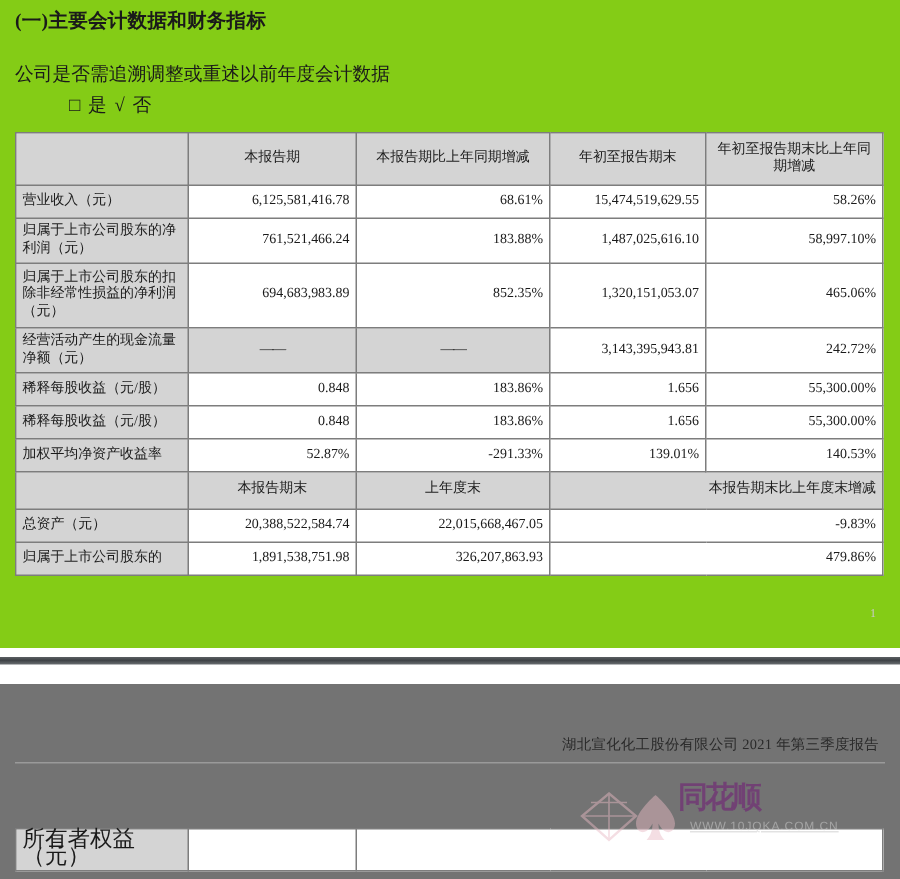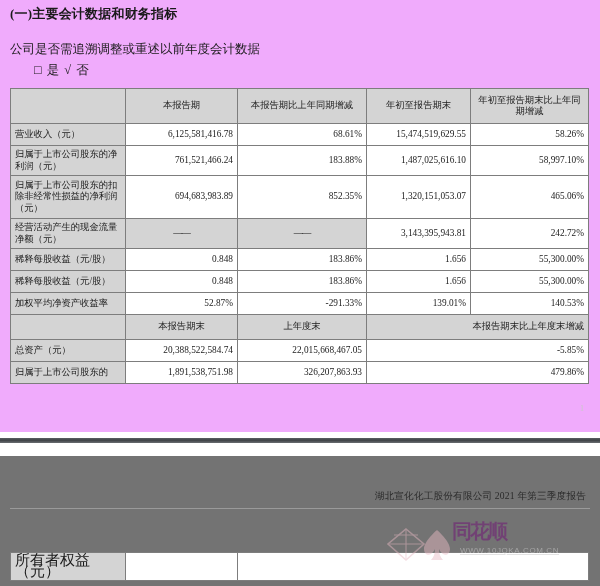--- a/index.html
+++ b/index.html
@@ -16,21 +16,21 @@
     overflow: hidden;
   }
 
   
   .page {
     position: absolute;
     left: 0;
     top: 0;
     width: 600px;
     height: 432px;
-    background: #f0abfc;
+    background: #84cc16;
     box-sizing: border-box;
     padding: 0 10px;
     overflow: hidden;
   }
 
   .section-title {
     font-size: 13px;
     font-weight: bold;
     margin: 5px 0 0 0;
     letter-spacing: 0.2px;
@@ -38,21 +38,21 @@
   }
 
   .question {
     font-size: 12.5px;
     margin: 18px 0 0 0;
     line-height: 17px;
   }
 
   .choice-line {
     font-size: 12.5px;
-    margin: 4px 0 0 0;
+    margin: 4px 0 0 12px;
     line-height: 17px;
     letter-spacing: 1px;
     padding-left: 24px;
   }
 
   
   table.fin {
     border-collapse: collapse;
     width: 578px;
     margin-top: 9px;
@@ -301,21 +301,21 @@
         <td class="hdr" style="height:20px"></td>
         <td class="hdr" style="height:20px">本报告期末</td>
         <td class="hdr" style="height:20px">上年度末</td>
         <td class="hdr h-mid" style="height:20px" colspan="2">本报告期末比上年度末增减</td>
       </tr>
 
       <tr class="r-short">
         <td class="rowlabel">总资产（元）</td>
         <td class="num">20,388,522,584.74</td>
         <td class="num">22,015,668,467.05</td>
-        <td class="num" colspan="2">-5.85%</td>
+        <td class="num" colspan="2">-9.83%</td>
       </tr>
 
       <tr class="r-short">
         <td class="rowlabel">归属于上市公司股东的</td>
         <td class="num">1,891,538,751.98</td>
         <td class="num">326,207,863.93</td>
         <td class="num" colspan="2">479.86%</td>
       </tr>
     </tbody>
   </table>

